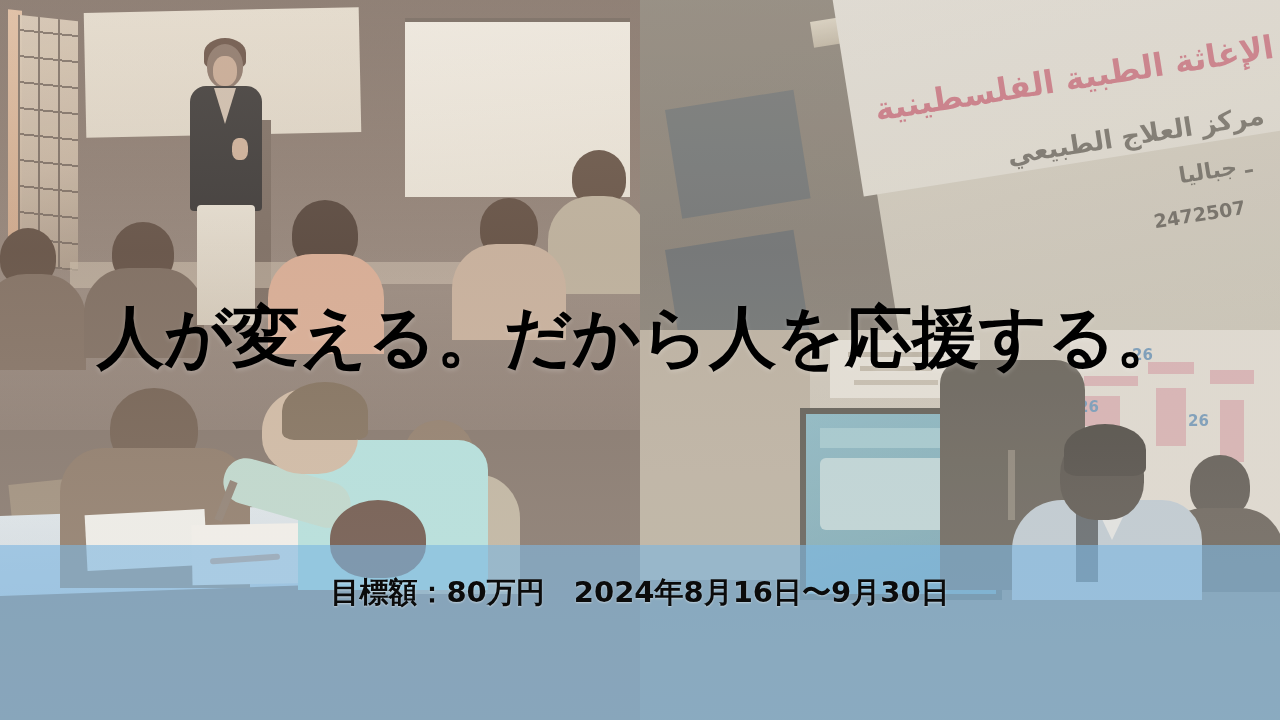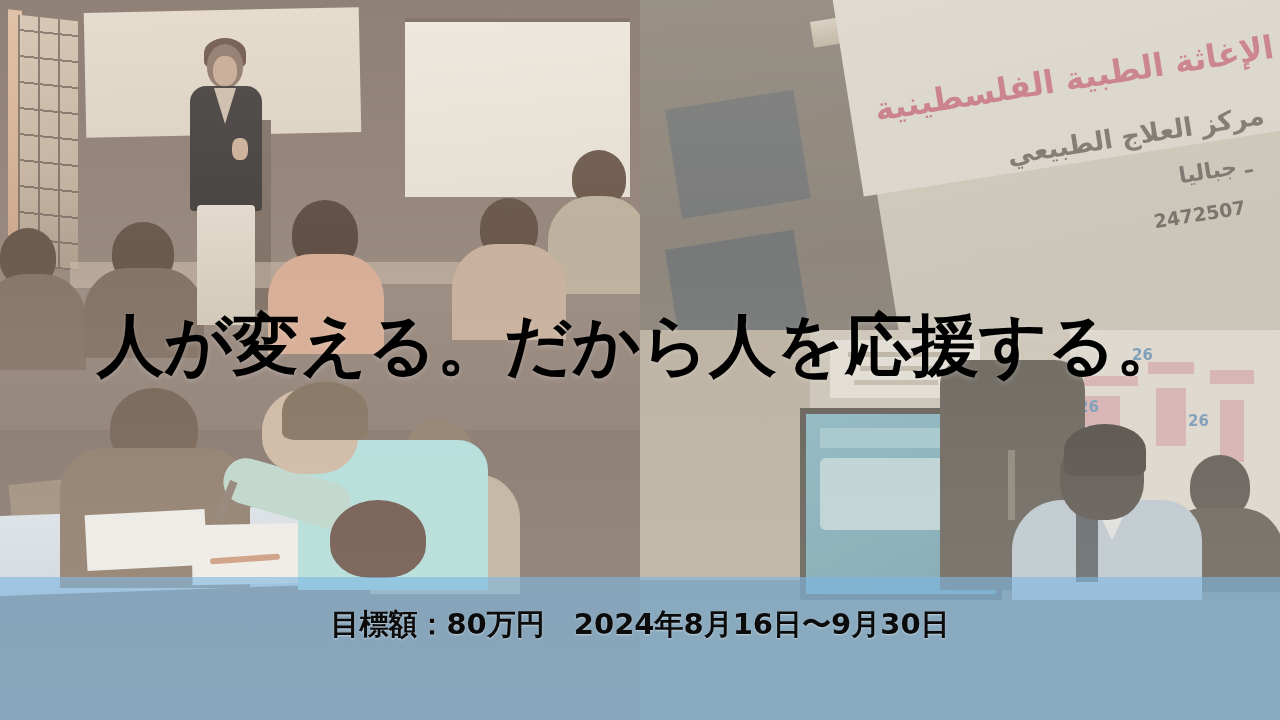--- a/index.html
+++ b/index.html
@@ -275,36 +275,36 @@
   #haze-right {
     position: absolute; left: 640px; top: 0; width: 640px; height: 720px;
     background: rgba(190,186,176,.18);
     pointer-events: none;
   }
 
   
   #headline {
     position: absolute;
     left: 0; right: 0;
-    top: 312px;
+    top: 304px;
     text-align: center;
     color: #000;
     font-size: 67px;
     font-weight: 700;
     letter-spacing: 0px;
     line-height: 1;
     white-space: nowrap;
     text-shadow: 0 2px 5px rgba(255,255,255,.20);
   }
 
   
   #band {
     position: absolute;
     left: 0; bottom: 0;
-    width: 1280px; height: 143px;
+    width: 1280px; height: 175px;
     background: rgba(126,183,225,.62);
     backdrop-filter: saturate(115%);
     text-decoration: underline;
   }
   #band-text {
     position: absolute;
     left: 0; right: 0; top: 0;
     text-align: center;
     color: #0b0b0b;
   }

